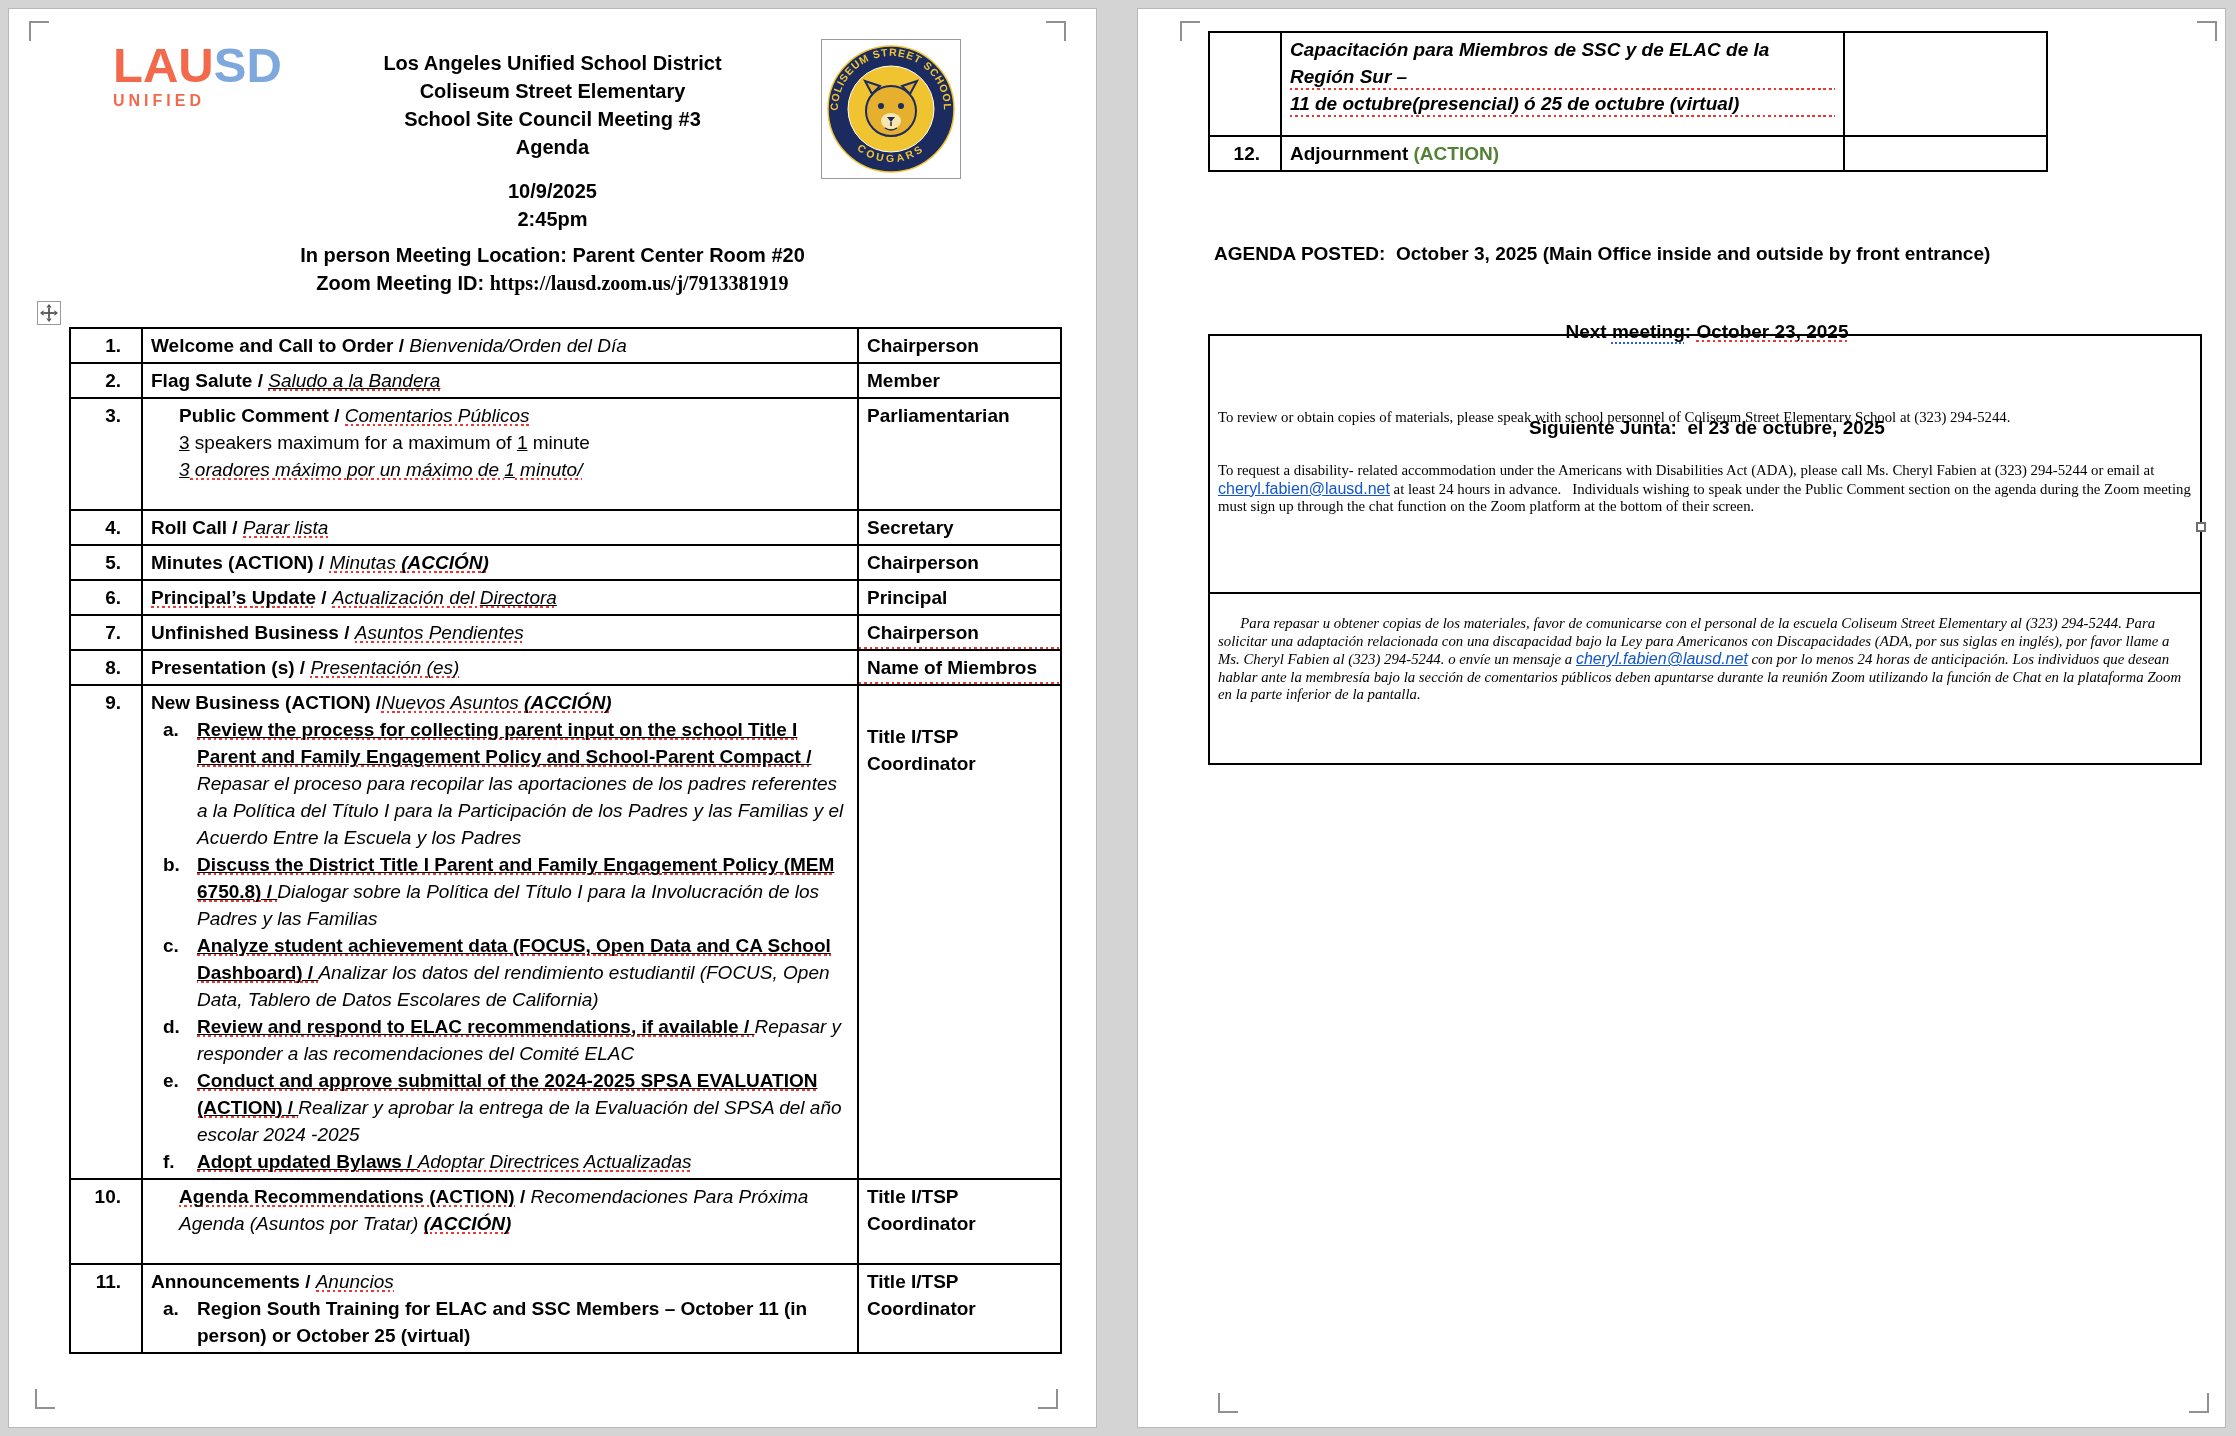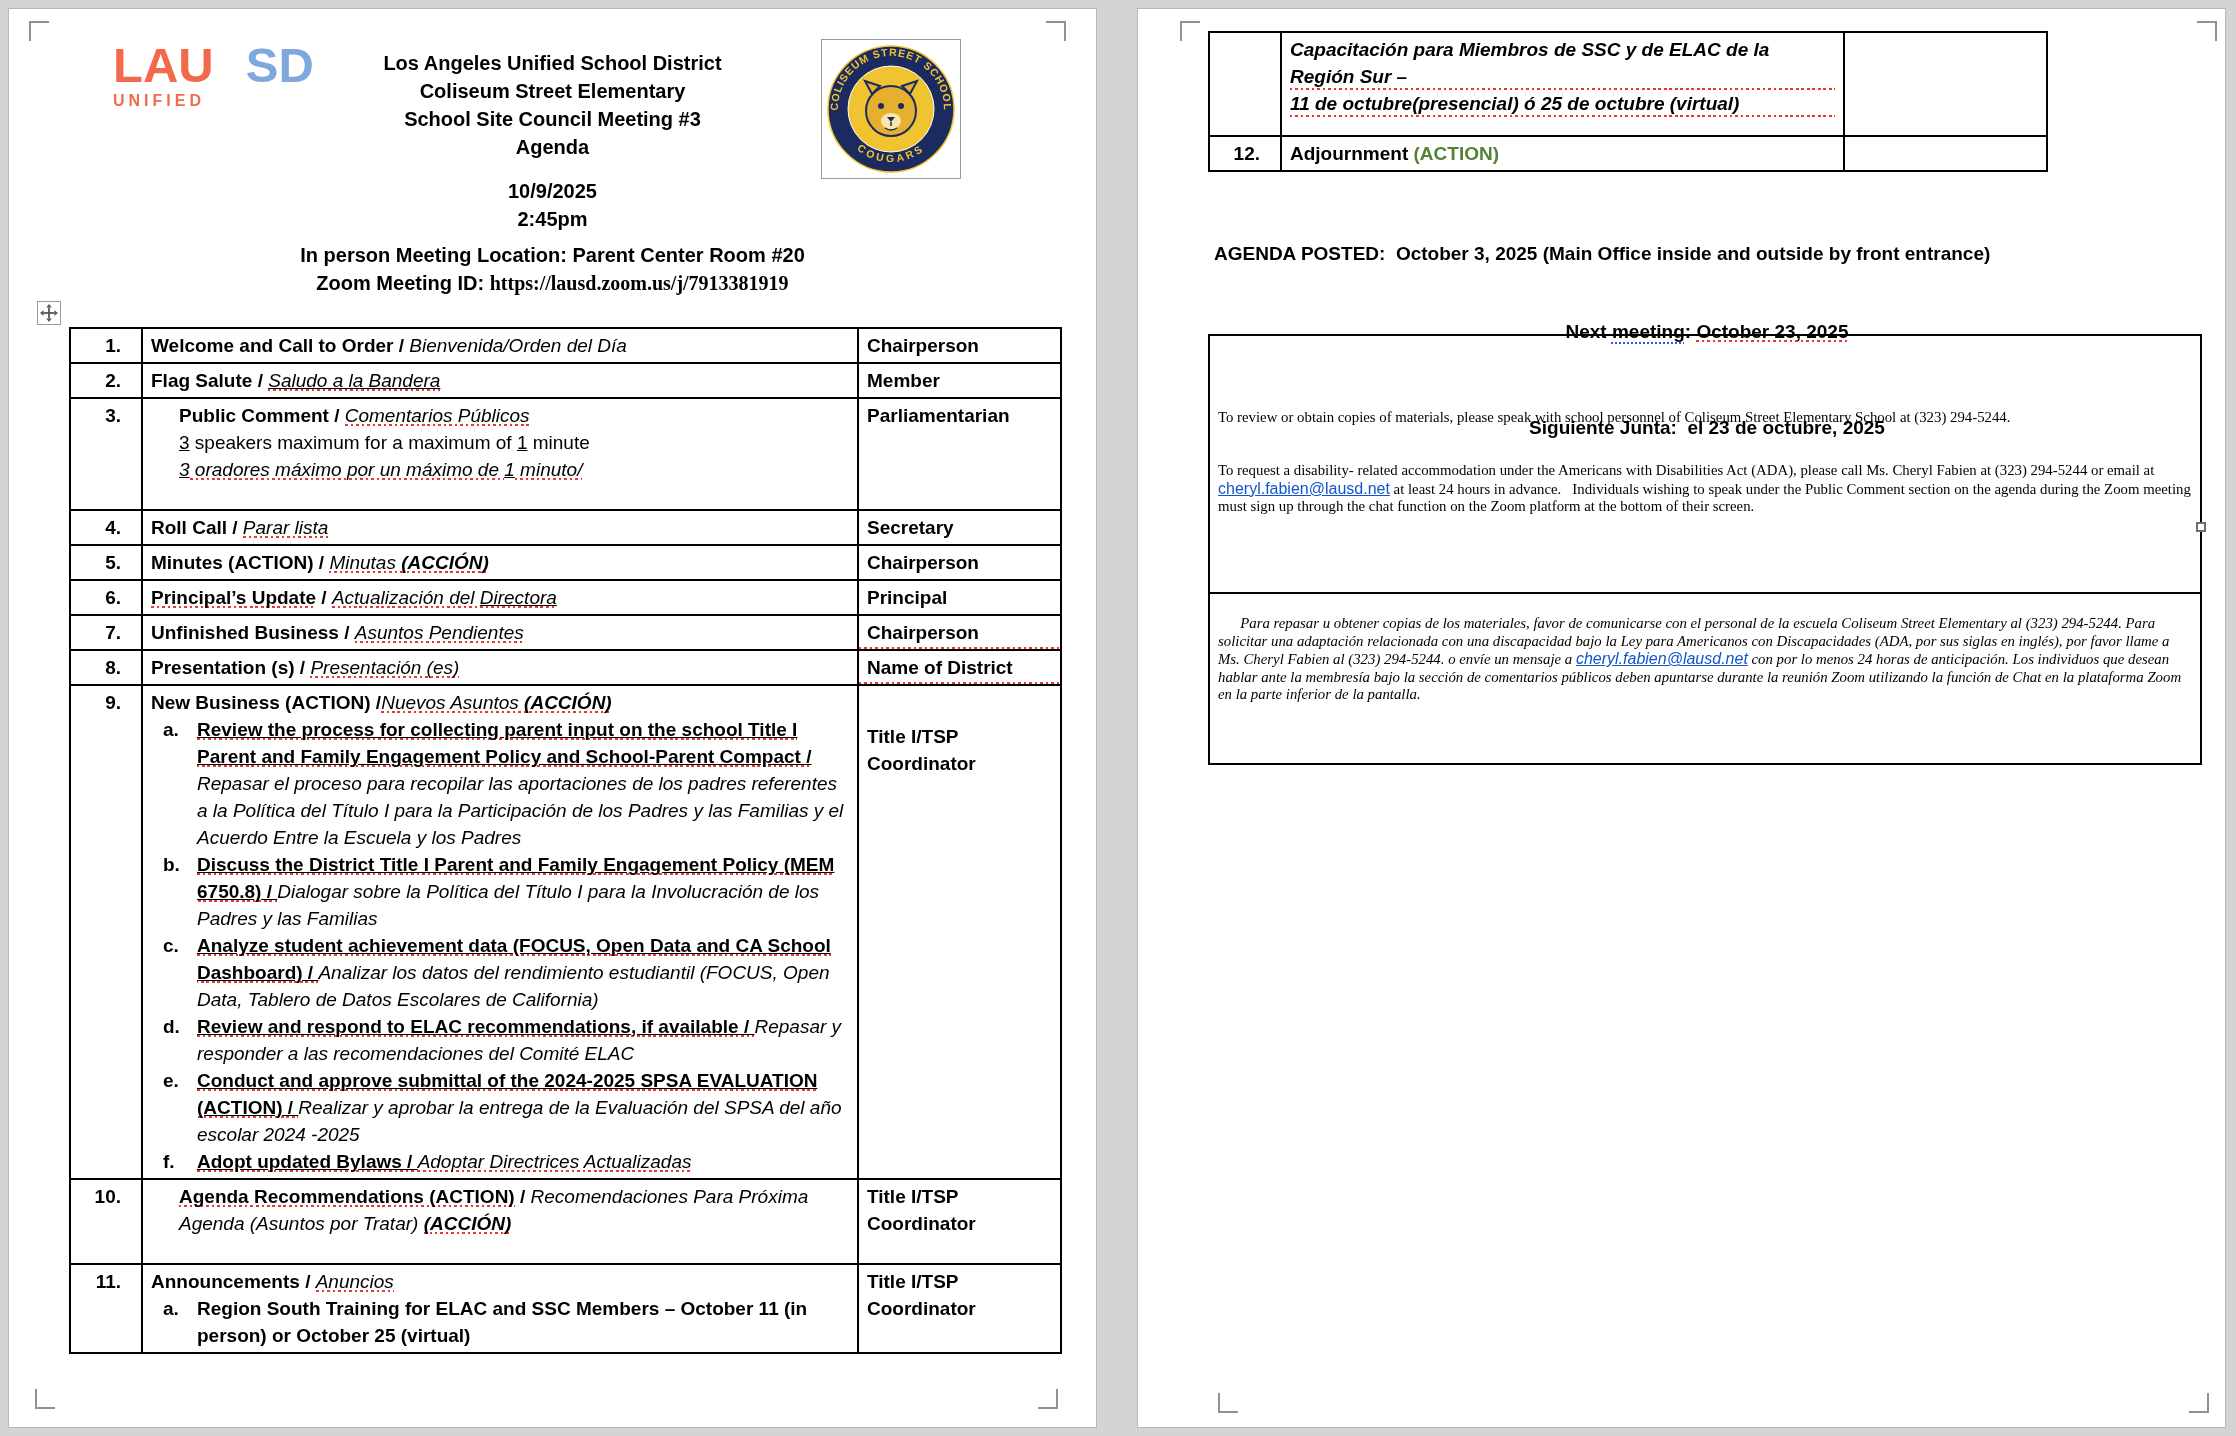--- a/index.html
+++ b/index.html
@@ -19,21 +19,21 @@
   .crop{position:absolute;width:18px;height:18px;border:0 solid #919191;}
   .crop.tl{border-top-width:2px;border-left-width:2px;}
   .crop.tr{border-top-width:2px;border-right-width:2px;}
   .crop.bl{border-bottom-width:2px;border-left-width:2px;}
   .crop.br{border-bottom-width:2px;border-right-width:2px;}
 
   
   .lausd{position:absolute;left:104px;top:32px;line-height:1;}
   .lausd-main{font-size:49px;font-weight:700;letter-spacing:0px;}
   .lausd-main .lo{color:var(--logo-orange,#F2694C);}
-  .lausd-main .lb{color:var(--logo-blue,#7FA8DD);margin-left:32px;}
+  .lausd-main .lb{color:var(--logo-blue,#7FA8DD);}
   .lausd-sub{color:var(--logo-orange,#F2694C);font-size:16px;font-weight:700;letter-spacing:4px;margin-top:3px;}
 
   
   .hdr{position:absolute;left:0;right:0;top:40px;text-align:center;font-weight:700;font-size:20px;line-height:28px;}
   .mt16{margin-top:16px;} .mt8{margin-top:8px;}
   .serif{font-family:"Liberation Serif",serif;}
 
   
   .seal{position:absolute;left:812px;top:30px;width:140px;height:140px;border:1px solid #9a9a9a;background:#fff;
         display:flex;align-items:center;justify-content:center;box-sizing:border-box;}
@@ -201,21 +201,21 @@
         <td>
           <span class="b">Unfinished Business</span><span class="b"> / </span><span class="it sq">Asuntos Pendientes</span>
         </td>
         <td class="role sq">Chairperson</td>
       </tr>
       <tr>
         <td class="num">8.</td>
         <td>
           <span class="b">Presentation (s)</span><span class="b"> / </span><span class="it sq">Presentación (es)</span>
         </td>
-        <td class="role sq">Name of District</td>
+        <td class="role sq">Name of Miembros</td>
       </tr>
       <tr>
         <td class="num">9.</td>
         <td>
           <div><span class="b">New Business (ACTION)</span><span class="b"> /</span><span class="it sq">Nuevos Asuntos </span><span class="it b sq">(ACCIÓN)</span></div>
           <div class="sub">
             <div class="sub-item">
               <span class="sub-letter">a.</span>
               <div class="sub-text"><span class="b ul sq">Review the process for collecting parent input on the school Title I Parent and Family Engagement Policy and School-Parent Compact / </span><span class="it">Repasar el proceso para recopilar las aportaciones de los padres referentes a la Política del Título I para la Participación de los Padres y las Familias y el Acuerdo Entre la Escuela y los Padres</span></div>
             </div>

